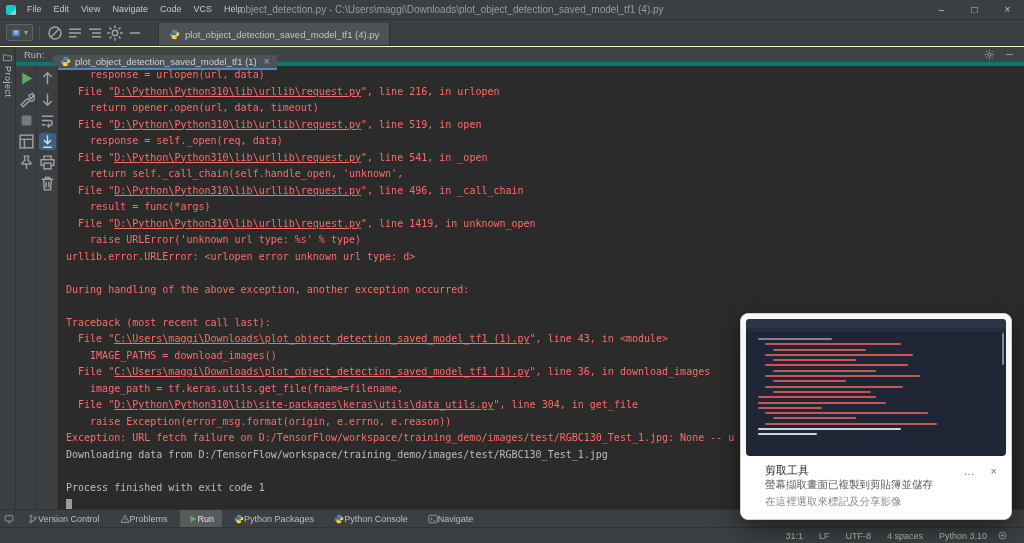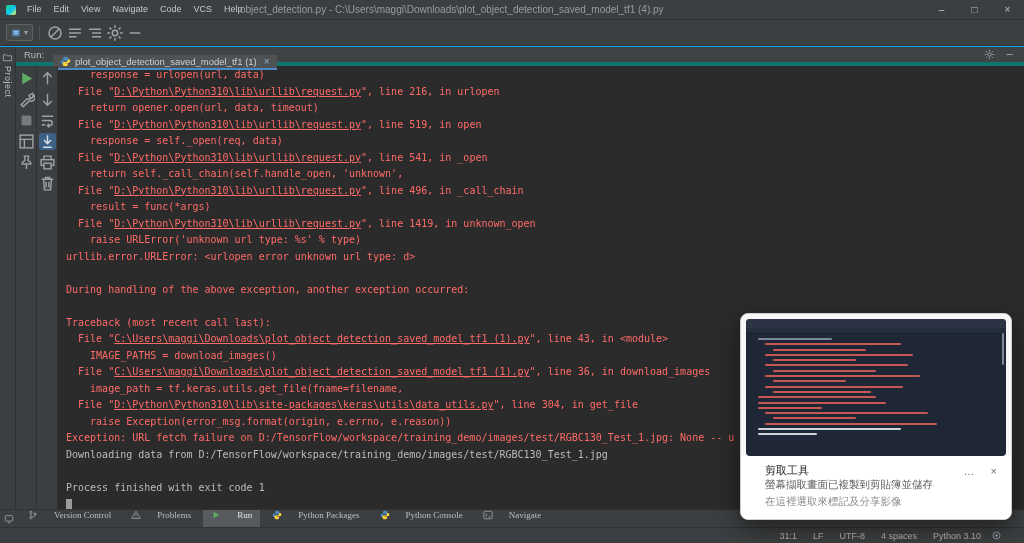--- a/index.html
+++ b/index.html
@@ -1,17 +1,17 @@
 <!DOCTYPE html>
 <html><head>
 <meta charset="utf-8">
 <style>
   * { margin:0; padding:0; box-sizing:border-box; }
   html,body { background:#1a1a1a; }
-  #app { position:relative; width:1024px; height:543px; background:#0ea5e9;
+  #app { position:relative; width:1024px; height:543px; background:#fef9c3;
          font-family:"Liberation Sans", sans-serif; overflow:hidden; color:#bbb; }
 
   
   .titlebar { position:absolute; top:0; left:0; right:0; height:20px; background:#3c3f41;
               display:flex; align-items:center; border-bottom:1px solid #2f3234; z-index:5; }
   .app-logo { width:10px; height:10px; margin:0 5px 0 6px; border-radius:2px;
               background:linear-gradient(135deg,#21d789,#07c3f2 55%,#fcf84a); }
   .menus { display:flex; height:100%; }
   .menu-item { font-size:9px; line-height:19px; padding:0 6px; color:#c7c7c7; cursor:default; }
   .win-title { position:absolute; left:240px; top:0; line-height:20px; font-size:10px;
@@ -61,27 +61,27 @@
   .cline.err { color:#ff6b68; }
   .cline.out { color:#bcbcbc; }
   .clink { text-decoration:underline; cursor:pointer; }
   .caret-block { display:inline-block; width:6px; height:11px; background:#9b9b9b; vertical-align:middle; }
 
   
   .bottom-bar { position:absolute; left:0; right:0; top:509px; height:18px; background:#3c3f41;
                 border-top:1px solid #323232; display:flex; align-items:center; font-size:9px; }
   .corner-btn { width:18px; height:100%; display:flex; align-items:center; justify-content:center; }
   .bottom-tabs { display:flex; height:100%; align-items:center; margin-left:2px; gap:4px; }
-  .bb-tab { display:flex; align-items:flex-start; gap:16px; padding:0 8px; height:100%; color:#bdbdbd;font-family:Liberation Serif, serif; }
+  .bb-tab { display:flex; align-items:center; gap:0; padding:0 8px; height:100%; color:#bdbdbd; }
   .bb-tab.active { background:#575b5e; color:#e0e0e0; }
 
   
   .status-bar { position:absolute; left:0; right:0; bottom:0; height:16px; background:#3c3f41;
                 border-top:1px solid #323232; display:flex; align-items:center;
-                justify-content:flex-end; font-size:9px; color:#b5b5b5; padding-right:22px; }
+                justify-content:flex-end; font-size:9px; color:#b5b5b5; padding-right:16px; }
   .status-items { display:flex; gap:16px; margin-right:10px; }
 
   
   .notif { position:absolute; left:740px; top:313px; width:272px; height:207px; background:#f7f7f7;
            border:1px solid #cfcfcf; border-radius:8px; box-shadow:0 8px 24px rgba(0,0,0,.5);
            overflow:hidden; z-index:10; }
   .thumb { margin:5px 5px 0 5px; height:137px; background:#1f2736; border-radius:4px;
            overflow:hidden; position:relative; }
   .thumb-chrome { height:9px; background:#2b3344; }
   .thumb-tabs { height:6px; background:#242d3e; border-bottom:1px solid #1a2230; }
@@ -158,20 +158,29 @@
             <circle cx="6" cy="6" r="1.8"></circle>
             <path d="M6 .8v1.9M6 9.3v1.9M.8 6h1.9M9.3 6h1.9M2.3 2.3l1.3 1.3M8.4 8.4l1.3 1.3M9.7 2.3L8.4 3.6M3.6 8.4L2.3 9.7"></path>
           </svg>
         </span>
         <span class="tb-icon">
           <svg viewBox="0 0 12 12" stroke="#9da2a8" stroke-width="1">
             <path d="M2.5 6h7"></path>
           </svg>
         </span>
       </div>
+    <div class="editor-tab">
+      <span class="svg-icon">
+          <svg viewBox="0 0 12 12">
+            <path d="M6 .8C4.2.8 3.5 1.6 3.5 2.6V4h2.8v.5H2.5C1.5 4.5.8 5.3.8 6.5S1.5 8.5 2.5 8.5h1V7.1c0-.9.8-1.6 1.7-1.6h2.4c.8 0 1.4-.6 1.4-1.4V2.6C9 1.6 7.8.8 6 .8z" fill="#4b8bbe"></path>
+            <path d="M6 11.2c1.8 0 2.5-.8 2.5-1.8V8H5.7v-.5h3.8c1 0 1.7-.8 1.7-2S10.5 3.5 9.5 3.5h-1v1.4C8.5 5.8 7.7 6.5 6.8 6.5H4.4C3.6 6.5 3 7.1 3 7.9v1.5c0 1 1.2 1.8 3 1.8z" fill="#ffd43b"></path>
+          </svg>
+        </span>
+      <span>plot_object_detection_saved_model_tf1 (4).py</span>
+    </div>
   </div>
 
   <div class="left-strip">
     <div class="strip-btn">
       <span class="svg-icon">
           <svg viewBox="0 0 12 12" fill="none" stroke="#9da2a8" stroke-width="1">
             <path d="M1.5 3h3l1 1.2h5v5.3h-9z"></path>
           </svg>
         </span>
       <span class="strip-label">Project</span>

